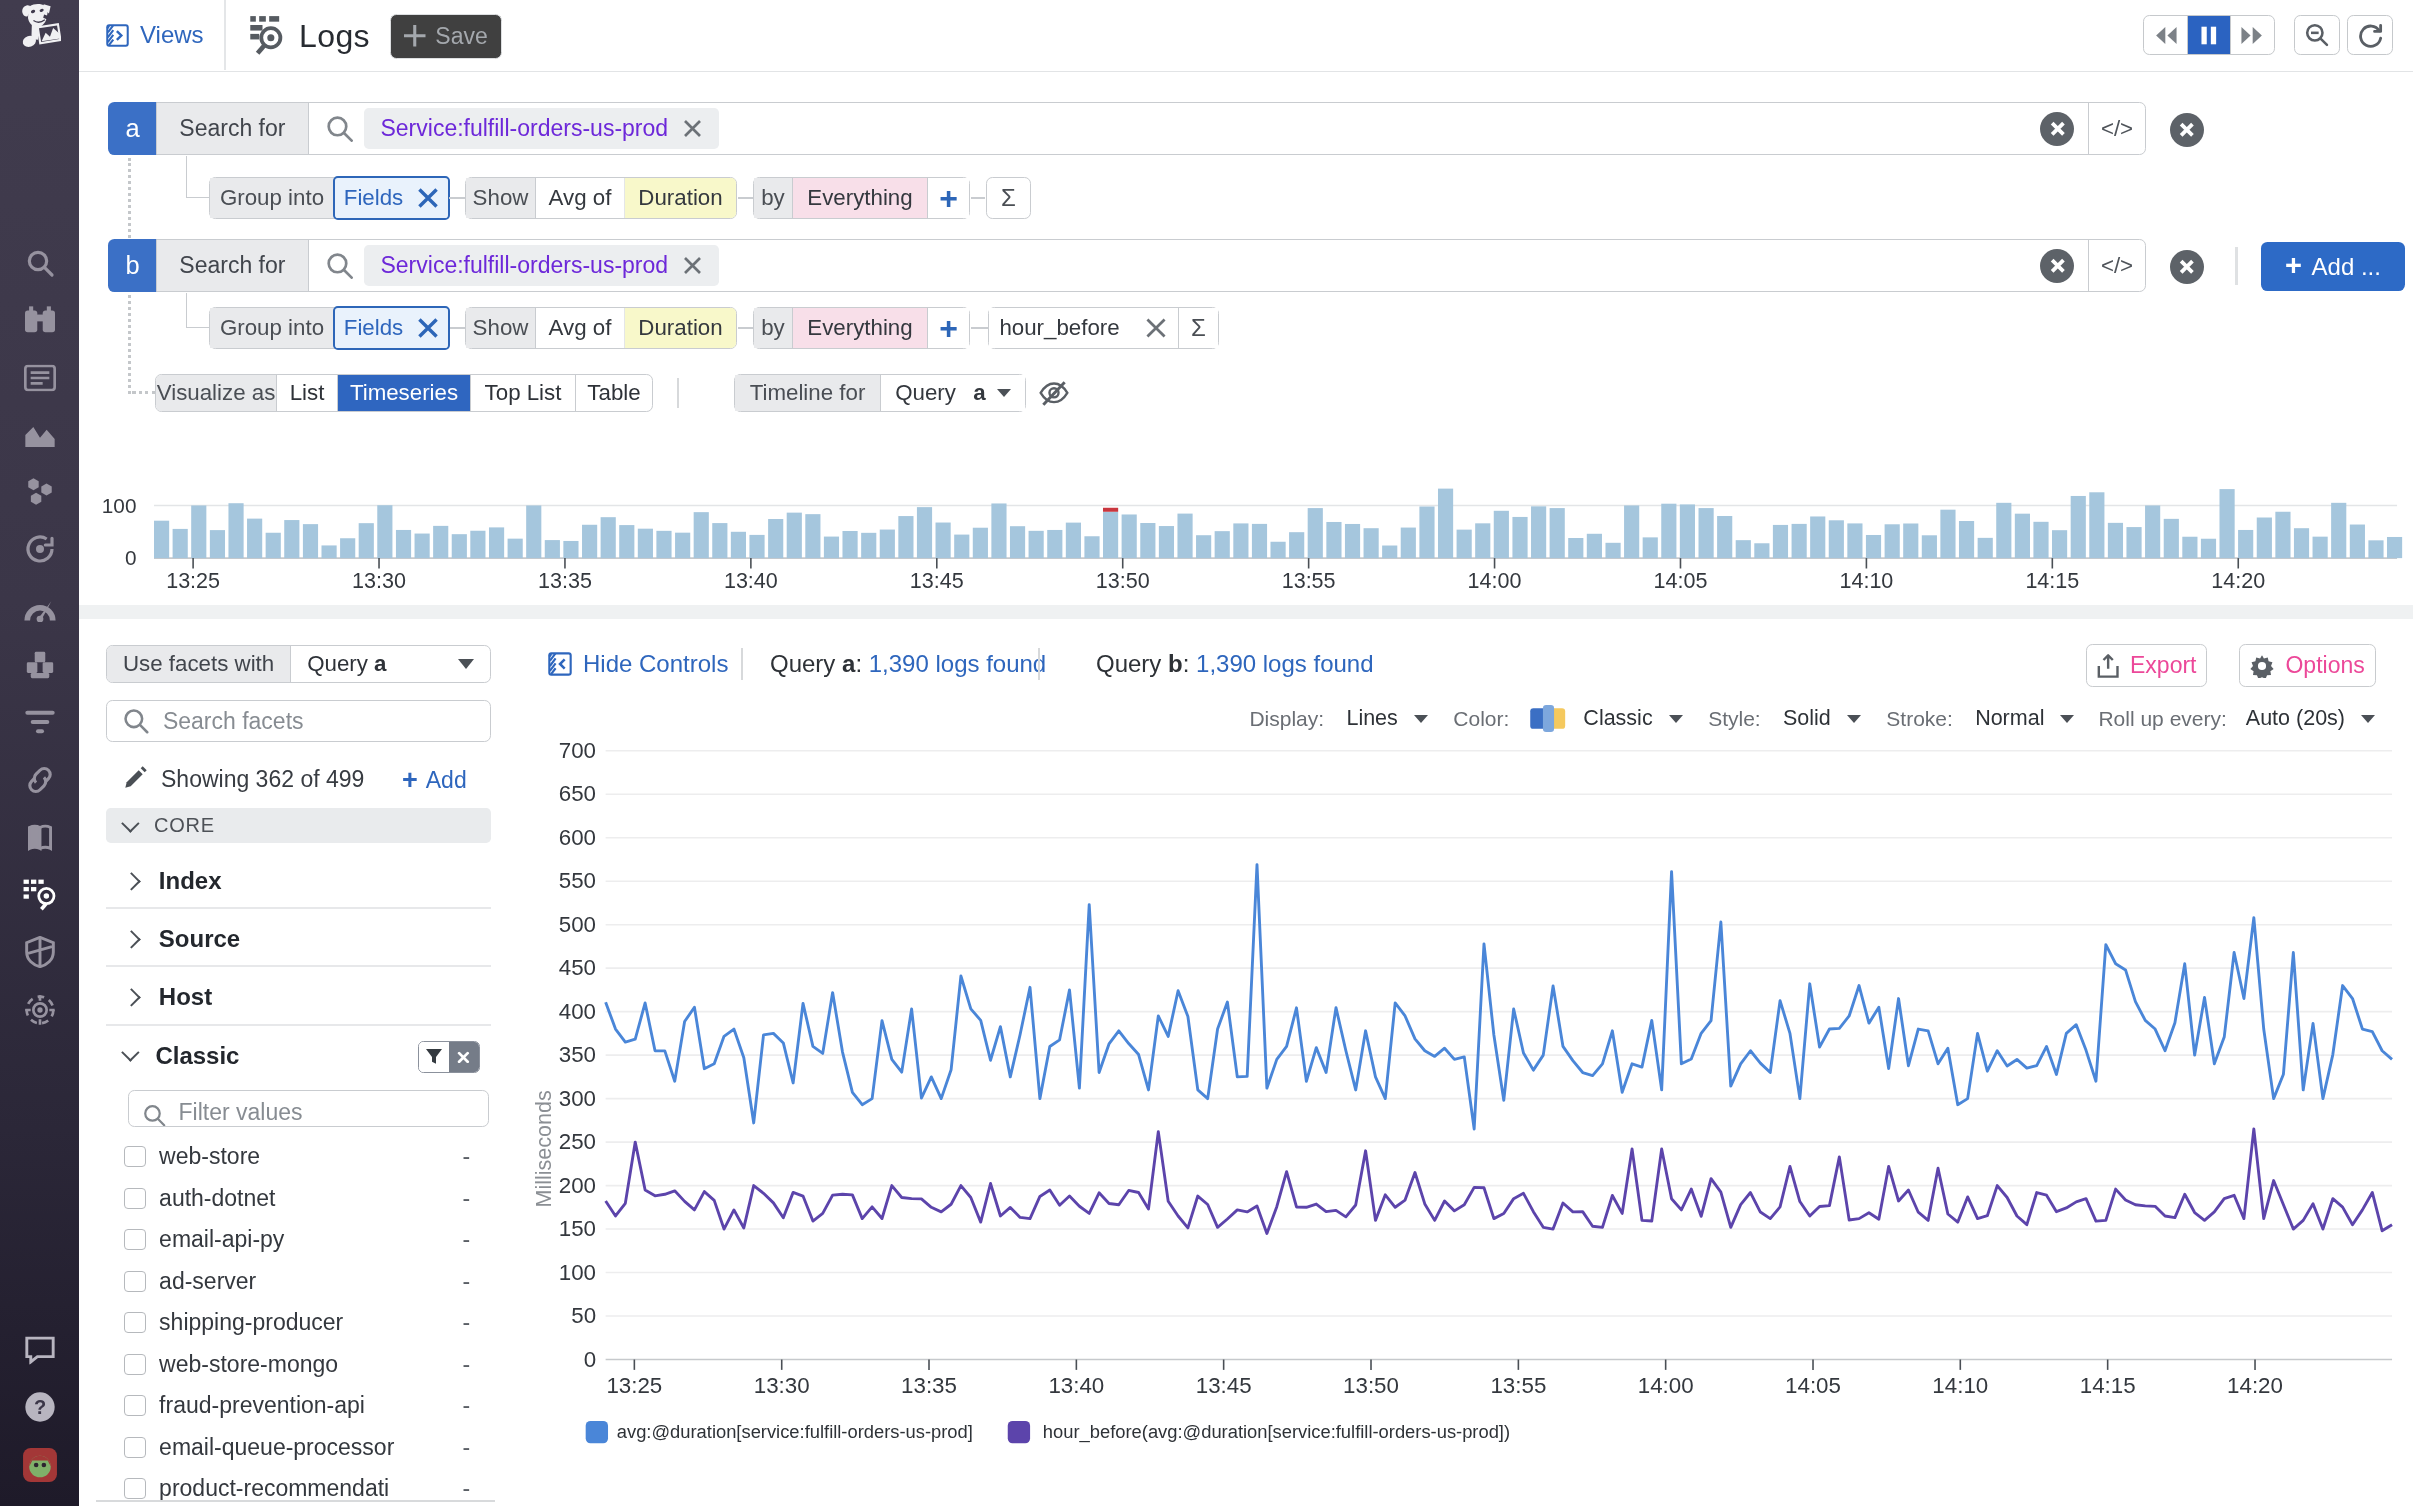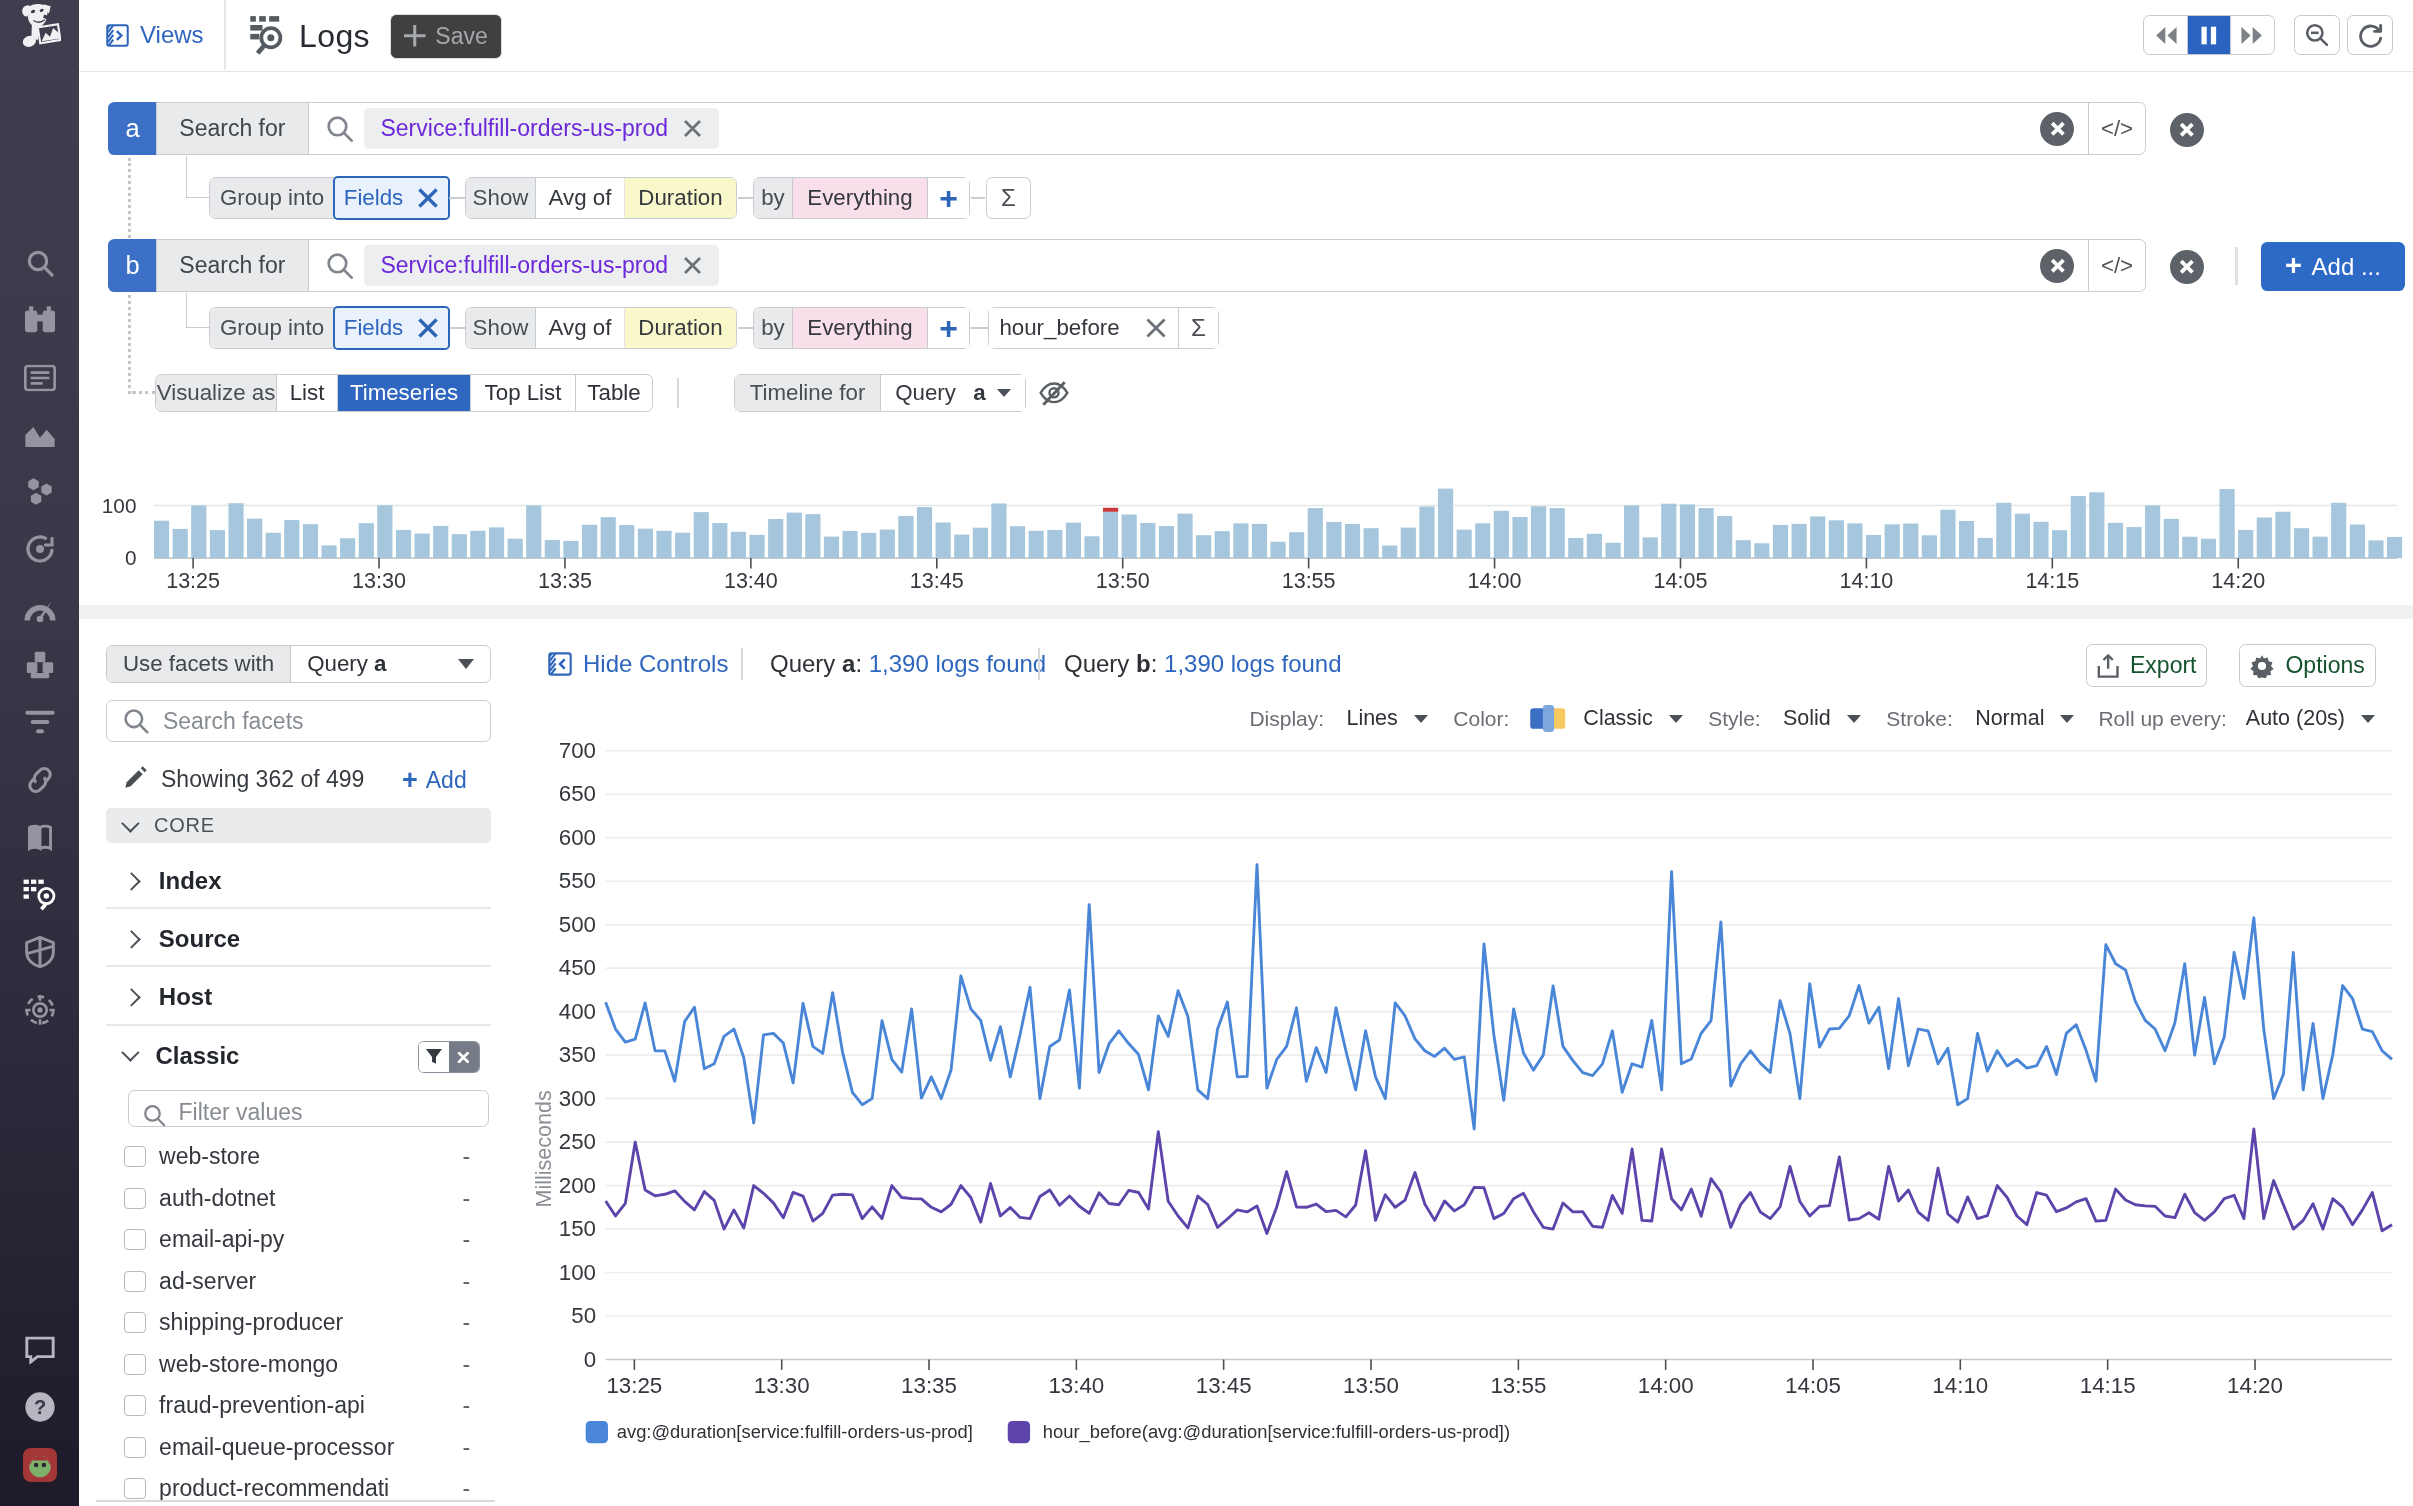--- a/index.html
+++ b/index.html
@@ -68,21 +68,21 @@
 .facetrow{position:absolute;left:106px;width:385px;font-size:24px;font-weight:bold;color:#23272d;display:flex;align-items:center}
 .fdivider{position:absolute;left:106px;width:385px;height:1.6px;background:#e7e8ea}
 .chev{display:inline-block;width:12.8px;height:12.8px;border-right:2.4px solid #4a4f55;border-bottom:2.4px solid #4a4f55}
 .chev.r{transform:rotate(-45deg)}
 .chev.d{transform:rotate(45deg)}
 .cbrow{position:absolute;left:124px;width:351px;display:flex;align-items:center;font-size:23px;color:#34383e}
 .cbox{width:21.5px;height:21.5px;border:1.6px solid #b6b9bd;border-radius:4px;margin-right:13.6px;background:#fff;flex:none}
 .dash{position:absolute;right:4.8px;color:#5a5f65}
 
 .cbtn{position:absolute;top:644px;height:43px;border:1.6px solid #c8cbce;border-radius:6.4px;background:#fff;
-  font-size:23px;color:#14532d;display:flex;align-items:center;justify-content:center;gap:11.2px}
+  font-size:23px;color:#ec4899;display:flex;align-items:center;justify-content:center;gap:11.2px}
 .ctrlv{color:#2e3237;font-size:21.5px}
 .scaret{width:0;height:0;border-left:7.2px solid transparent;border-right:7.2px solid transparent;border-top:8.8px solid #4b5056;display:inline-block}
 .blue{color:#2e66bd}
 svg{display:block}
 text{font-family:"Liberation Sans",sans-serif}
 </style>
 </head>
 <body>
 <div id="app">
   <div id="sidebar">
@@ -636,21 +636,21 @@
 
     <svg class="abs" style="left:548px;top:652px" width="24" height="24" viewBox="0 0 18 18" fill="none" stroke="#2e66bd" stroke-width="1.6">
       <rect x="1" y="1" width="16" height="16" rx="1.5"></rect>
       <path d="M2.5 1.5 l-1.5 2 M5.5 1.2 l-4 5.3 M5.7 4.8 l-4.3 5.7 M5.7 8.5 l-4.3 5.6 M5.7 12.2 l-3.4 4.4"></path>
       <path d="M12.5 5.5 L9 9 L12.5 12.5" stroke-width="1.9"></path>
     </svg>
     <div class="abs blue" style="left:583px;top:650px;font-size:24px">Hide Controls</div>
     <div class="abs" style="left:741px;top:648px;width:2.4px;height:32px;background:#d7d9db"></div>
     <div class="abs" style="left:770px;top:650px;font-size:24px;color:#2e3237">Query <b>a</b>: <span class="blue">1,390 logs found</span></div>
     <div class="abs" style="left:1038px;top:648px;width:2.4px;height:32px;background:#d7d9db"></div>
-    <div class="abs" style="left:1064px;top:650px;font-size:24px;color:#2e3237">Query <b>b</b>: <span class="blue">1,390 logs found</span></div>
+    <div class="abs" style="left:1096px;top:650px;font-size:24px;color:#2e3237">Query <b>b</b>: <span class="blue">1,390 logs found</span></div>
     <div class="cbtn" style="left:2086px;width:121px"><svg width="22.3" height="24" viewBox="0 0 16 18" fill="none" stroke="#5a5f65" stroke-width="1.8">
           <path d="M8 1 V11 M4.5 4.5 L8 1 L11.5 4.5" stroke-linejoin="round"></path>
           <path d="M1 9 V17 H15 V9"></path>
         </svg>Export</div>
     <div class="cbtn" style="left:2239px;width:137px"><svg width="24" height="24" viewBox="0 0 20 20" fill="#5a5f65">
           <path d="M10 1 l1.6 2.8 3.2-.9 .7 3.2 3.2 .8 -1.2 3.1 2.2 2.4 -2.7 1.9 .5 3.2 -3.3 .2 -1.2 3 -3-1.4 -3 1.4 -1.2-3 -3.3-.2 .5-3.2 -2.7-1.9 2.2-2.4 -1.2-3.1 3.2-.8 .7-3.2 3.2 .9 Z"></path>
           <circle cx="10" cy="10" r="3.4" fill="#fff"></circle>
         </svg>Options</div>
 
     <div class="abs" style="right:38px;top:705px;display:flex;align-items:center;font-size:21px;color:#6a6e74;white-space:nowrap">

